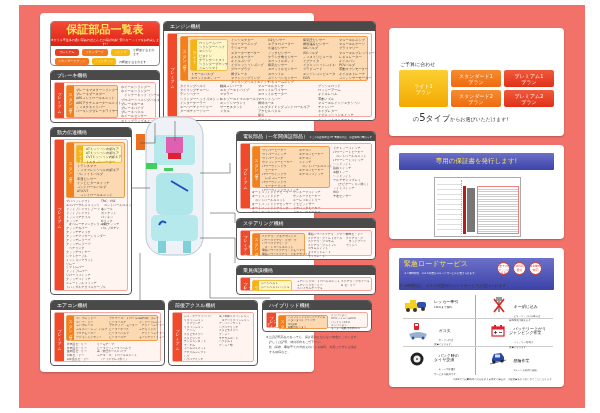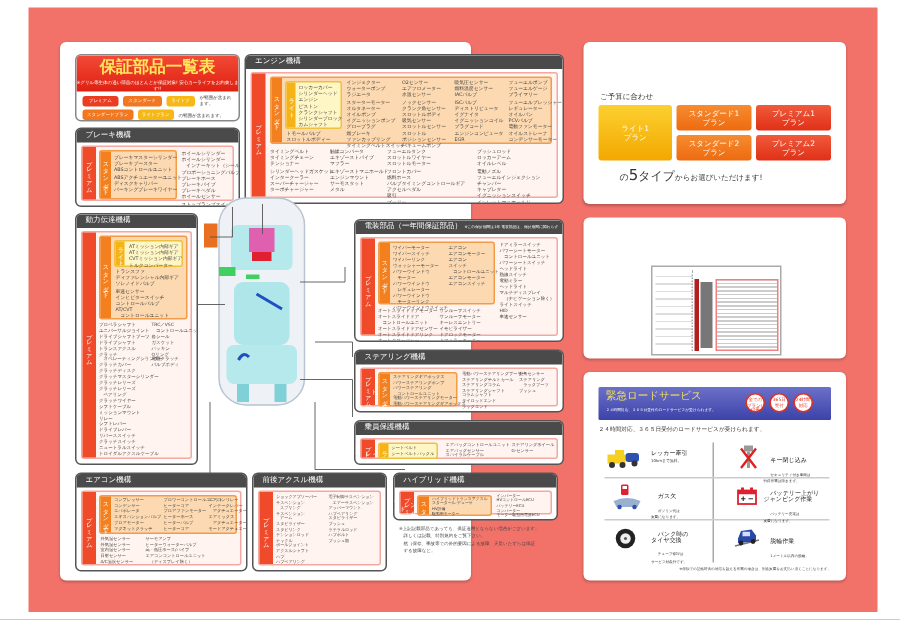--- a/index.html
+++ b/index.html
@@ -1,19 +1,19 @@
 <!DOCTYPE html>
 <html><head>
 <meta charset="utf-8">
 <style>
 *{box-sizing:border-box;margin:0;padding:0}
 body{width:600px;height:413px;background:#fff;font-family:"DejaVu Sans",sans-serif;position:relative;overflow:hidden}
 .bg{position:absolute;left:19px;top:5px;width:566px;height:403px;background:#f2726a}
 .panel{position:absolute;background:#fff;border-radius:4px;box-shadow:0 1px 2px rgba(0,0,0,.25)}
-.left{left:40px;top:28px;width:274px;height:359px}
+.left{left:40px;top:13px;width:274px;height:359px}
 .box{position:absolute;border:1px solid #555;border-radius:4px;background:#fff;overflow:hidden}
 .box .hd{background:#4a4a4a;color:#fff;font-size:5px;height:9px;line-height:9px;padding-left:6px}
 .box .inner{position:absolute;left:3px;right:3px;top:11px;bottom:3px;border:1px solid #f5a8a0;background:#fff4f0;border-radius:2px}
 .redbar{position:absolute;left:0;top:0;bottom:0;width:9px;background:#ef4a2a;color:#fff;font-size:4px;writing-mode:vertical-rl;text-align:center;line-height:9px}
 .std{position:absolute;background:#fcd9b0;border:1px solid #f29b48;border-radius:2px}
 .stdbar{position:absolute;left:0;top:0;bottom:0;width:7px;background:#f47f1f;color:#fff;font-size:4px;writing-mode:vertical-rl;line-height:7px;text-align:center}
 .lite{position:absolute;background:#fff6c5;border:1px solid #f0c040;border-radius:2px}
 .litebar{position:absolute;left:0;top:0;bottom:0;width:6px;background:#f6b318;color:#fff;font-size:4px;writing-mode:vertical-rl;line-height:6px;text-align:center}
 .items{position:absolute;font-size:3.2px;line-height:4.2px;color:#444;white-space:pre}
 .title-box{position:absolute;left:10px;top:8px;width:110px;height:45px;border:1px solid #888;border-radius:4px;overflow:hidden;background:#fff}
@@ -467,30 +467,31 @@
   <div class="plan" style="left:115px;top:42px;width:50px;height:17px;background:linear-gradient(#f05a3a,#e03018);white-space:pre">プレミアム1
 プラン</div>
   <div class="plan" style="left:115px;top:62px;width:50px;height:17px;background:linear-gradient(#f05a3a,#e03018);white-space:pre">プレミアム2
 プラン</div>
   <div style="position:absolute;left:24px;top:84px;color:#333;font-size:5px;white-space:nowrap">
     <span style="font-size:6px">の</span><span style="font-size:10px">5</span><span style="font-size:8px">タイプ</span><span style="font-size:5px">からお選びいただけます!</span>
   </div>
 </div>
 
 <div class="panel right2">
+  <div class="bluehead" style="top:8px;height:17px;line-height:17px;font-size:6.5px">専用の保証書を発行します!</div>
   <div style="position:absolute;left:45px;top:32px;width:87px;height:60px;border:1px solid #aaa;background:#fff">
     <div style="position:absolute;left:2px;top:2px;width:25px;height:54px;border-right:1px dotted #aaa;background:repeating-linear-gradient(#fff 0 4px,#ddd 4px 5px)"></div>
     <div style="position:absolute;left:28px;top:8px;width:3px;height:48px;background:#b02020"></div>
     <div style="position:absolute;left:32px;top:10px;width:8px;height:44px;background:#777"></div>
     <div style="position:absolute;left:42px;top:8px;width:42px;height:48px;border:1px solid #f08080;background:repeating-linear-gradient(#fff 0 1.5px,#ccc 1.5px 2.5px)"></div>
   </div>
 </div>
 
 <div class="panel right3">
-  <div class="bluehead" style="top:10px;height:22px;text-align:left;padding-left:5px">
+  <div class="bluehead" style="top:10px;height:32px;text-align:left;padding-left:5px">
     <div style="font-size:7px;line-height:13px">緊急ロードサービス</div>
     <div style="font-size:2.5px;color:#fff;line-height:5px">２４時間対応、３６５日受付のロードサービスが受けられます。</div>
   </div>
   <div class="circ" style="left:108px;top:14px;white-space:pre">全ての
 プランに
 付帯</div>
   <div class="circ" style="left:124px;top:14px;white-space:pre">365日
 受付</div>
   <div class="circ" style="left:140px;top:14px;white-space:pre">24時間
 対応</div>

